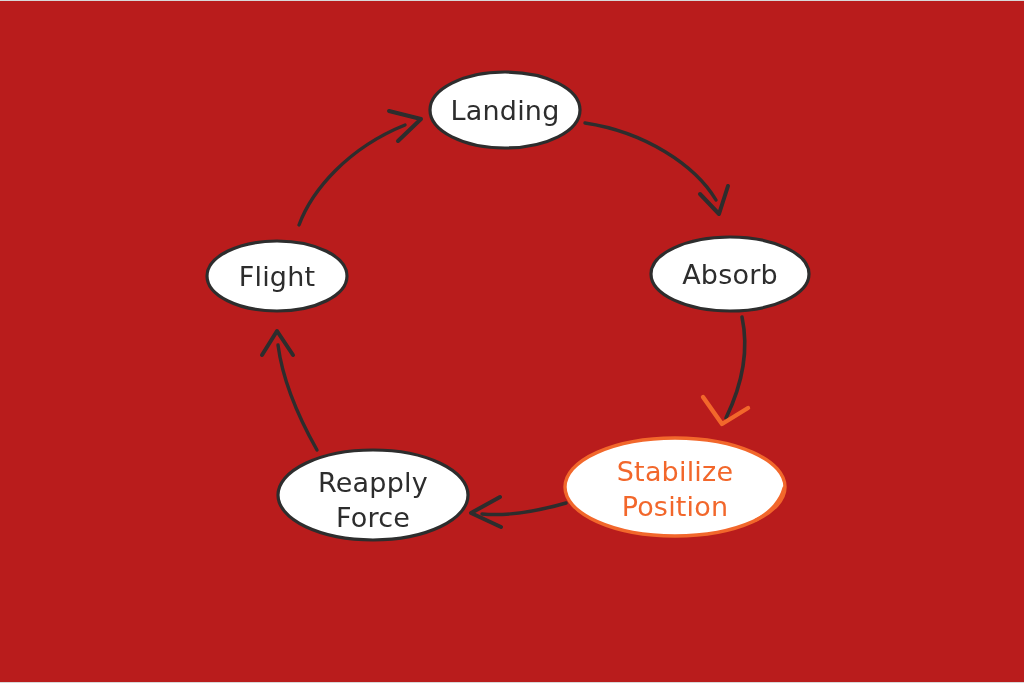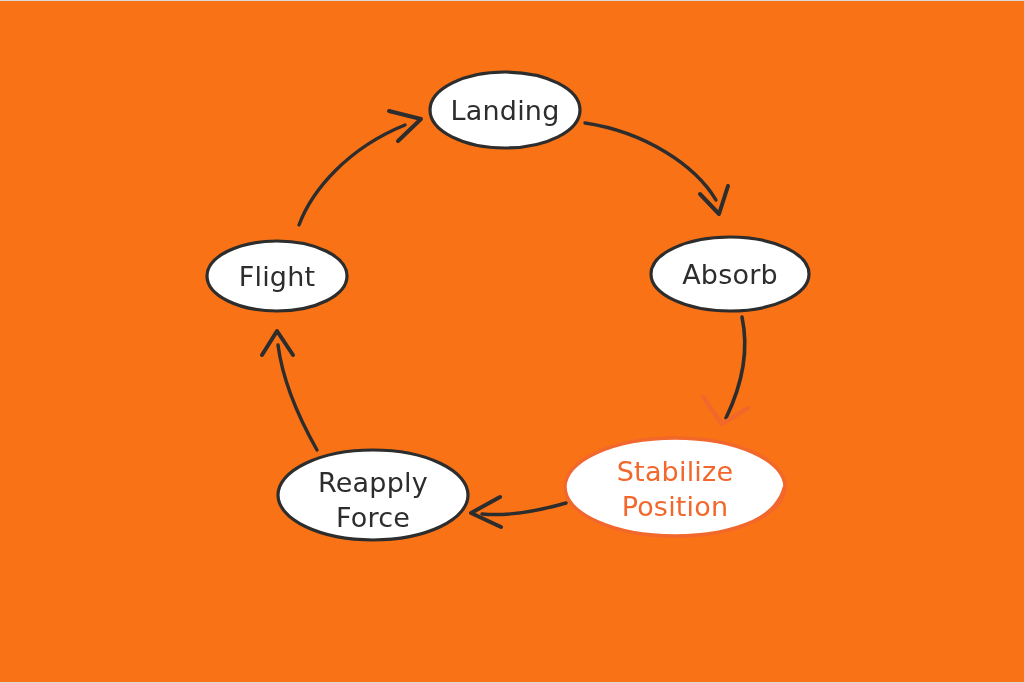--- a/index.html
+++ b/index.html
@@ -11,21 +11,21 @@
   body {
     width: 1024px;
     height: 683px;
     font-family: "DejaVu Sans", sans-serif;
     overflow: hidden;
   }
   #canvas-wrap {
     position: relative;
     width: 1024px;
     height: 683px;
-    background: #f97316;
+    background: #b91c1c;
   }
   #diagram {
     display: block;
     width: 1024px;
     height: 683px;
   }
   .node-label {
     font-family: "DejaVu Sans", sans-serif;
     font-weight: 400;
     letter-spacing: 0.2px;

